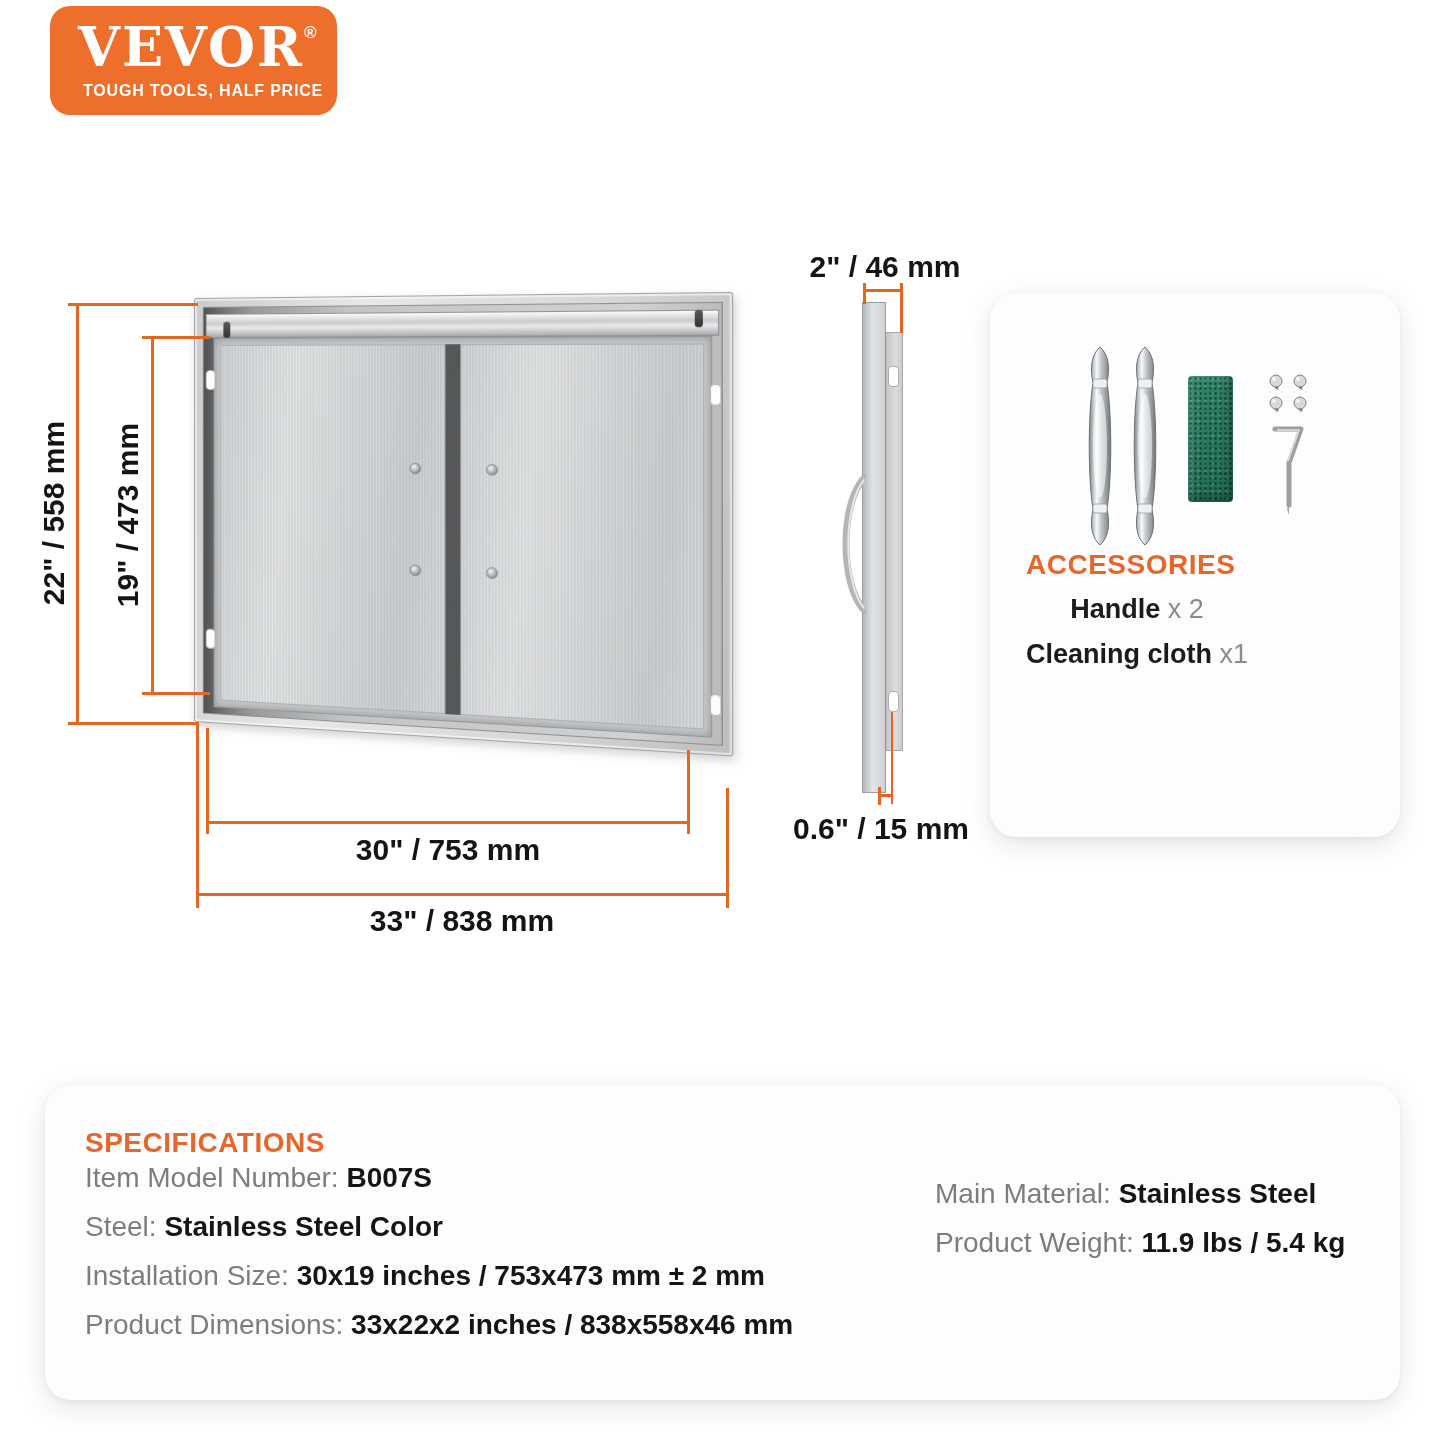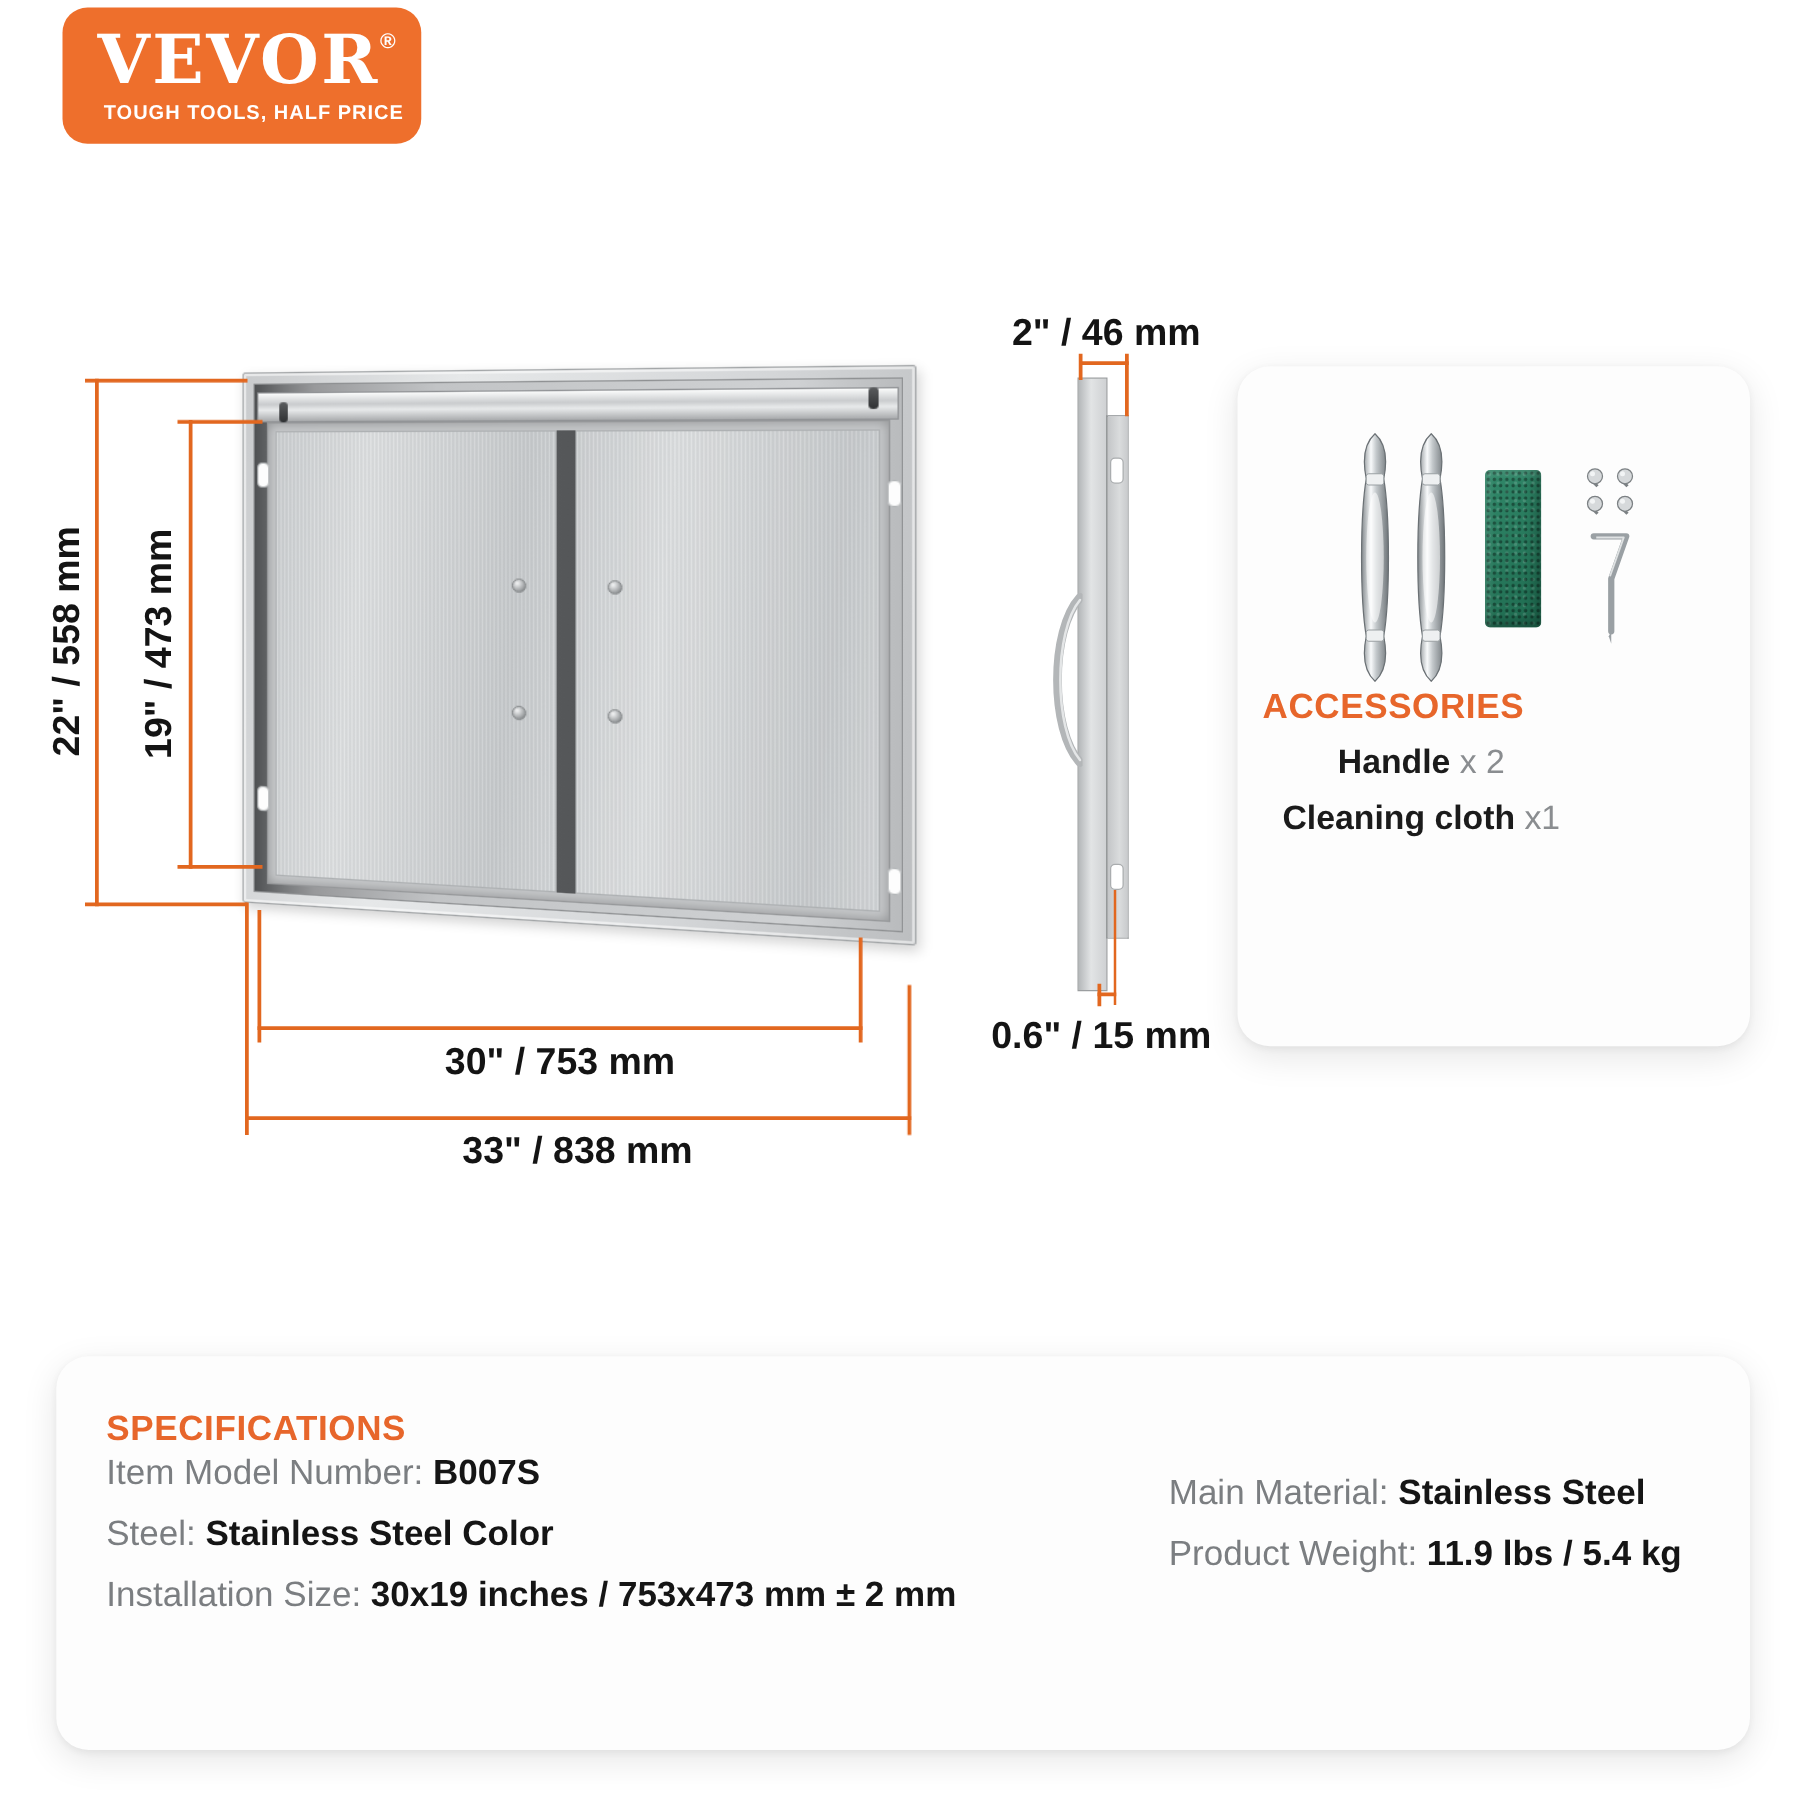--- a/index.html
+++ b/index.html
@@ -51,21 +51,21 @@
         background:linear-gradient(90deg,#b5b8ba,#e2e4e5 45%,#cfd1d3);}
   .sv-flange{left:885px;top:332px;width:16px;height:417px;border:1px solid #a6a9ab;border-left:1px solid #8d9092;
         background:linear-gradient(90deg,#c3c5c7,#dadcdd 60%,#c9cbcd);}
   .sv-slot{position:absolute;width:9px;height:19px;background:#fff;border:1px solid #aaadaf;border-radius:4px;}
 
   
   .card{background:#fdfdfd;border-radius:26px;box-shadow:0 8px 28px rgba(0,0,0,.10), 0 2px 6px rgba(0,0,0,.05);}
   .acc-card{left:990px;top:293px;width:410px;height:544px;}
   .spec-card{left:45px;top:1085px;width:1355px;height:315px;}
   .sec-title{font-weight:bold;font-size:28px;color:#e7662b;letter-spacing:.5px;}
-  .acc-title{position:absolute;left:20px;top:256px;}
+  .acc-title{position:absolute;left:36px;top:256px;}
   .acc-list{position:absolute;left:36px;top:300px;font-size:27px;text-align:center;}
   .acc-item{margin-bottom:13px;line-height:32px;}
   .item-name{font-weight:bold;color:#1b1b1b;}
   .item-qty{color:#8a8d90;}
   .pad{position:absolute;left:198px;top:83px;width:45px;height:126px;border-radius:4px;
        background-color:#2a7d5f;
        background-image:radial-gradient(rgba(0,0,0,.38) 1px,transparent 1.7px),
                         radial-gradient(rgba(255,255,255,.14) 1px,transparent 1.7px),
                         linear-gradient(135deg,#31896a,#1e6a4f);
        background-size:5px 5px,7px 7px,100% 100%;
@@ -200,18 +200,19 @@
     <div class="acc-item"><span class="item-name">Cleaning cloth</span><span class="item-qty"> x1</span></div>
   </div>
 </div>
 
 <div class="abs card spec-card">
   <div class="spec-left">
     <div class="sec-title spec-title">SPECIFICATIONS</div>
     <div class="spec-row"><span class="spec-label">Item Model Number: </span><span class="spec-value">B007S</span></div>
     <div class="spec-row"><span class="spec-label">Steel: </span><span class="spec-value">Stainless Steel Color</span></div>
     <div class="spec-row"><span class="spec-label">Installation Size: </span><span class="spec-value">30x19 inches / 753x473 mm ± 2 mm</span></div>
+    <div class="spec-row"><span class="spec-label">Product Dimensions: </span><span class="spec-value">33x22x2 inches / 838x558x46 mm</span></div>
   </div>
   <div class="spec-right">
     <div class="spec-row"><span class="spec-label">Main Material: </span><span class="spec-value">Stainless Steel</span></div>
     <div class="spec-row"><span class="spec-label">Product Weight: </span><span class="spec-value">11.9 lbs / 5.4 kg</span></div>
   </div>
 </div>
 
 </body></html>

